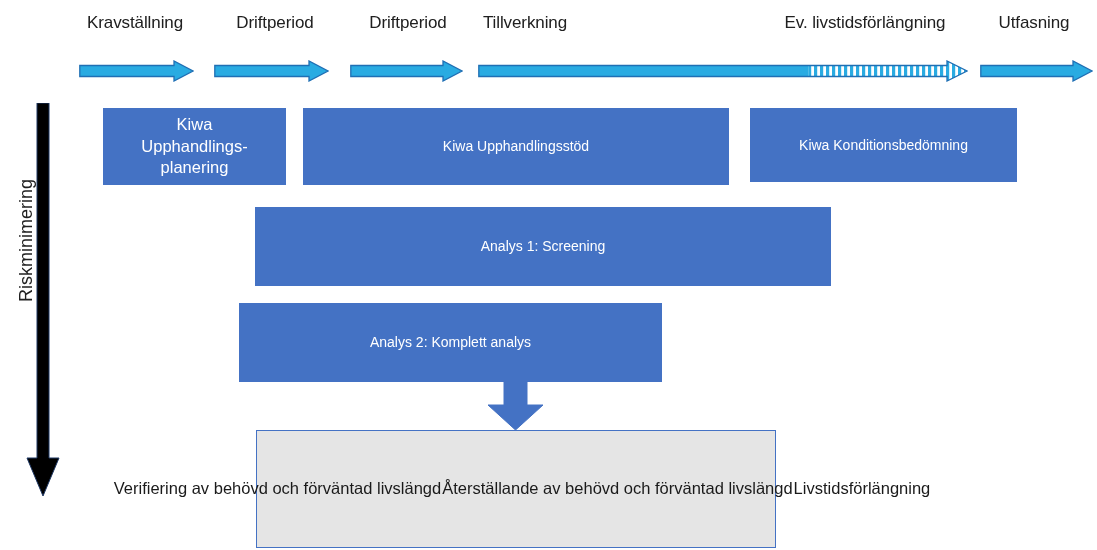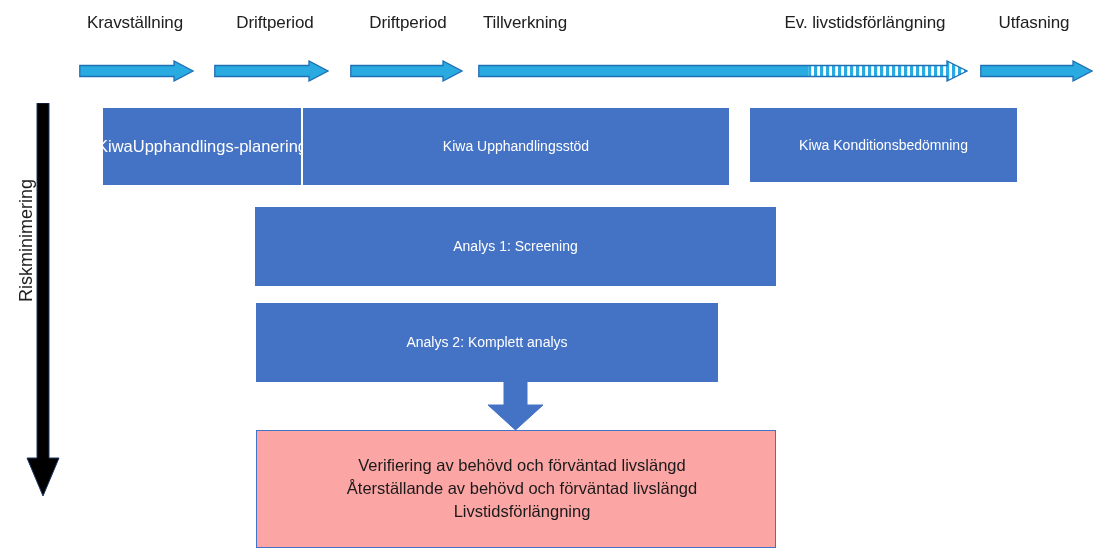--- a/index.html
+++ b/index.html
@@ -88,25 +88,25 @@
   }
   .down-arrow svg { display: block; }
 
   
   .outcome-box {
     position: absolute;
     left: 256px;
     top: 430px;
     width: 520px;
     height: 118px;
-    background: #fca5a5;
+    background: #e5e5e5;
     border: 1.5px solid #4472C4;
     box-sizing: border-box;
     display: flex;
-    flex-direction: column;
+    flex-direction: row;
     align-items: center;
     justify-content: center;
     gap: 1px;
     padding-left: 12px;
   }
   .outcome-line {
     font-size: 16.5px;
     color: #1a1a1a;
     line-height: 1.33;
     text-align: center;
@@ -183,39 +183,39 @@
     </svg>
   </div>
 
   <div class="risk-arrow">
     <svg width="34" height="394" viewBox="0 0 34 394">
       <path d="M11,0 L23,0 L23,355 L33,355 L17,393 L1,355 L11,355 Z" fill="#000000" stroke="#1F3864" stroke-width="1"></path>
     </svg>
   </div>
   <div class="risk-label">Riskminimering</div>
 
-  <div class="blue-box multiline" style="left:103px; top:108px; width:198px; height:77px; flex-direction:row;">
+  <div class="blue-box multiline" style="left:103px; top:108px; width:183px; height:77px; flex-direction:column;">
     <span>Kiwa</span>
     <span>Upphandlings-</span>
     <span>planering</span>
   </div>
 
   <div class="blue-box" style="left:303px; top:108px; width:426px; height:77px;">
     <span>Kiwa Upphandlingsstöd</span>
   </div>
 
   <div class="blue-box" style="left:750px; top:108px; width:267px; height:74px;">
     <span>Kiwa Konditionsbedömning</span>
   </div>
 
-  <div class="blue-box" style="left:255px; top:207px; width:521px; height:79px;">
+  <div class="blue-box" style="left:255px; top:207px; width:576px; height:79px;">
     <span>Analys 1: Screening</span>
   </div>
 
-  <div class="blue-box" style="left:256px; top:303px; width:462px; height:79px;">
+  <div class="blue-box" style="left:239px; top:303px; width:423px; height:79px;">
     <span>Analys 2: Komplett analys</span>
   </div>
 
   <div class="down-arrow">
     <svg width="57" height="50" viewBox="0 0 57 50">
       <path d="M17,0 L40,0 L40,24 L56,24 L28.5,49 L1,24 L17,24 Z" fill="#4472C4" stroke="#4472C4" stroke-width="1"></path>
     </svg>
   </div>
 
   <div class="outcome-box">

